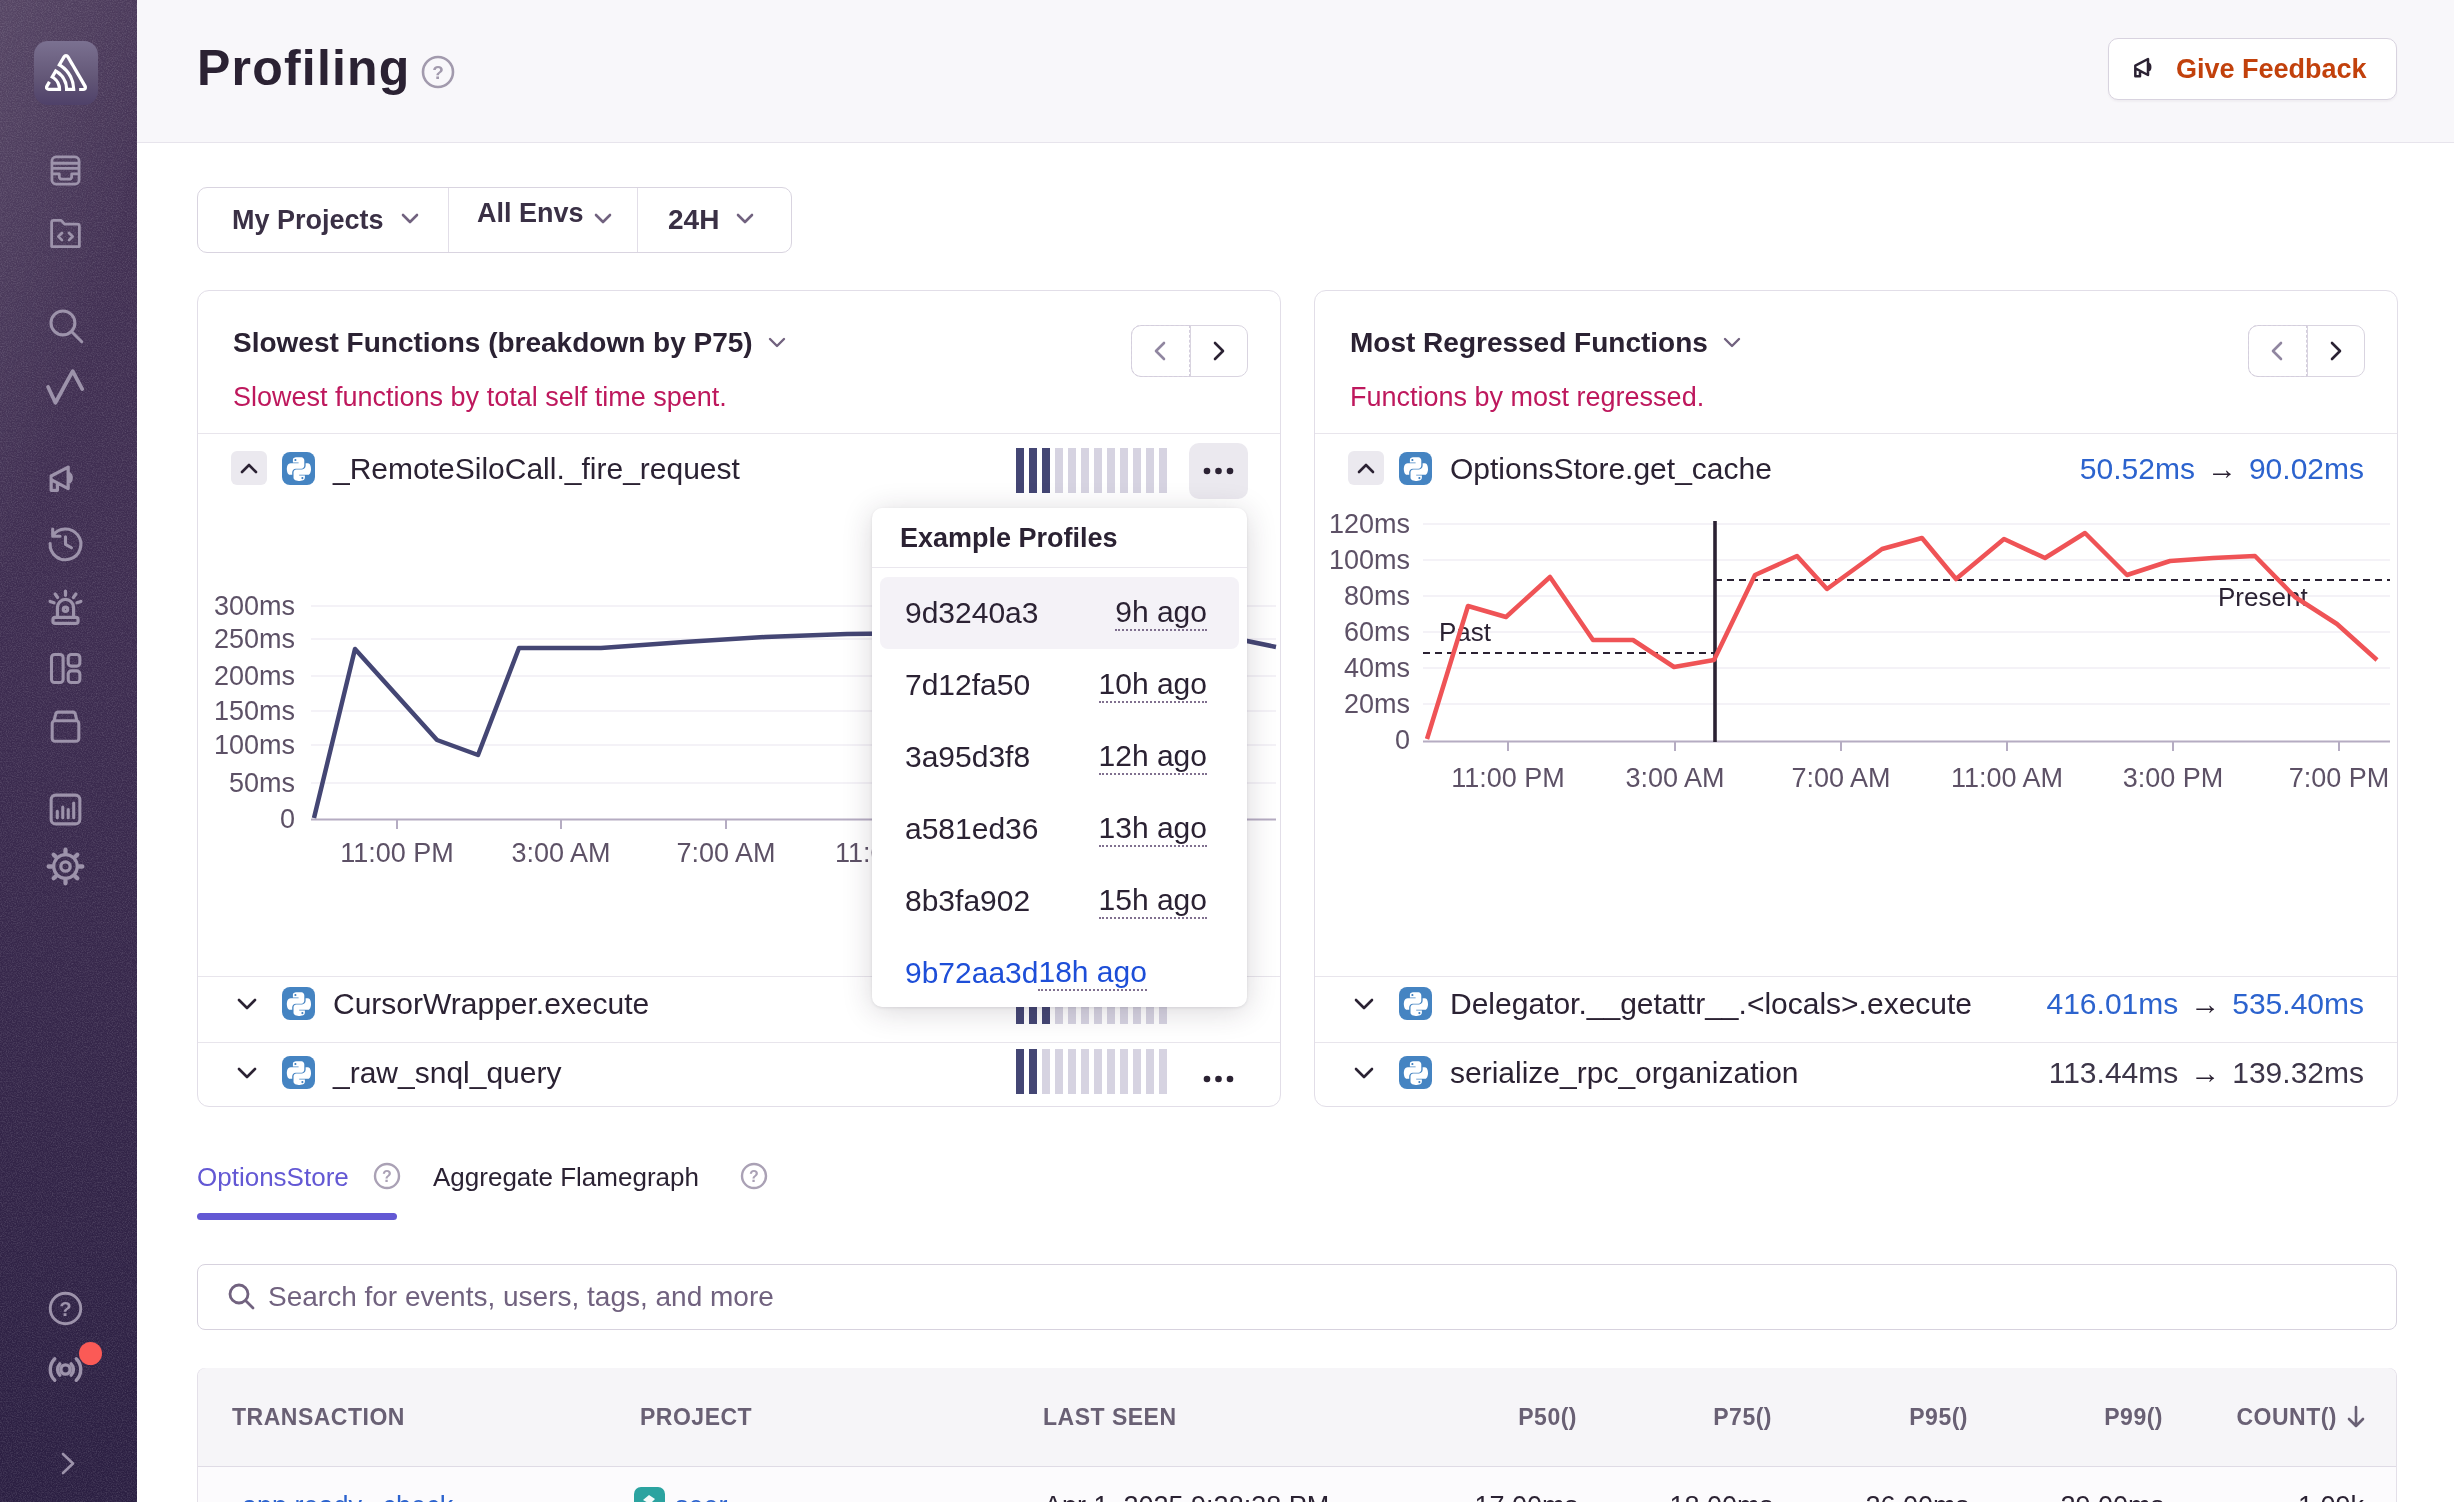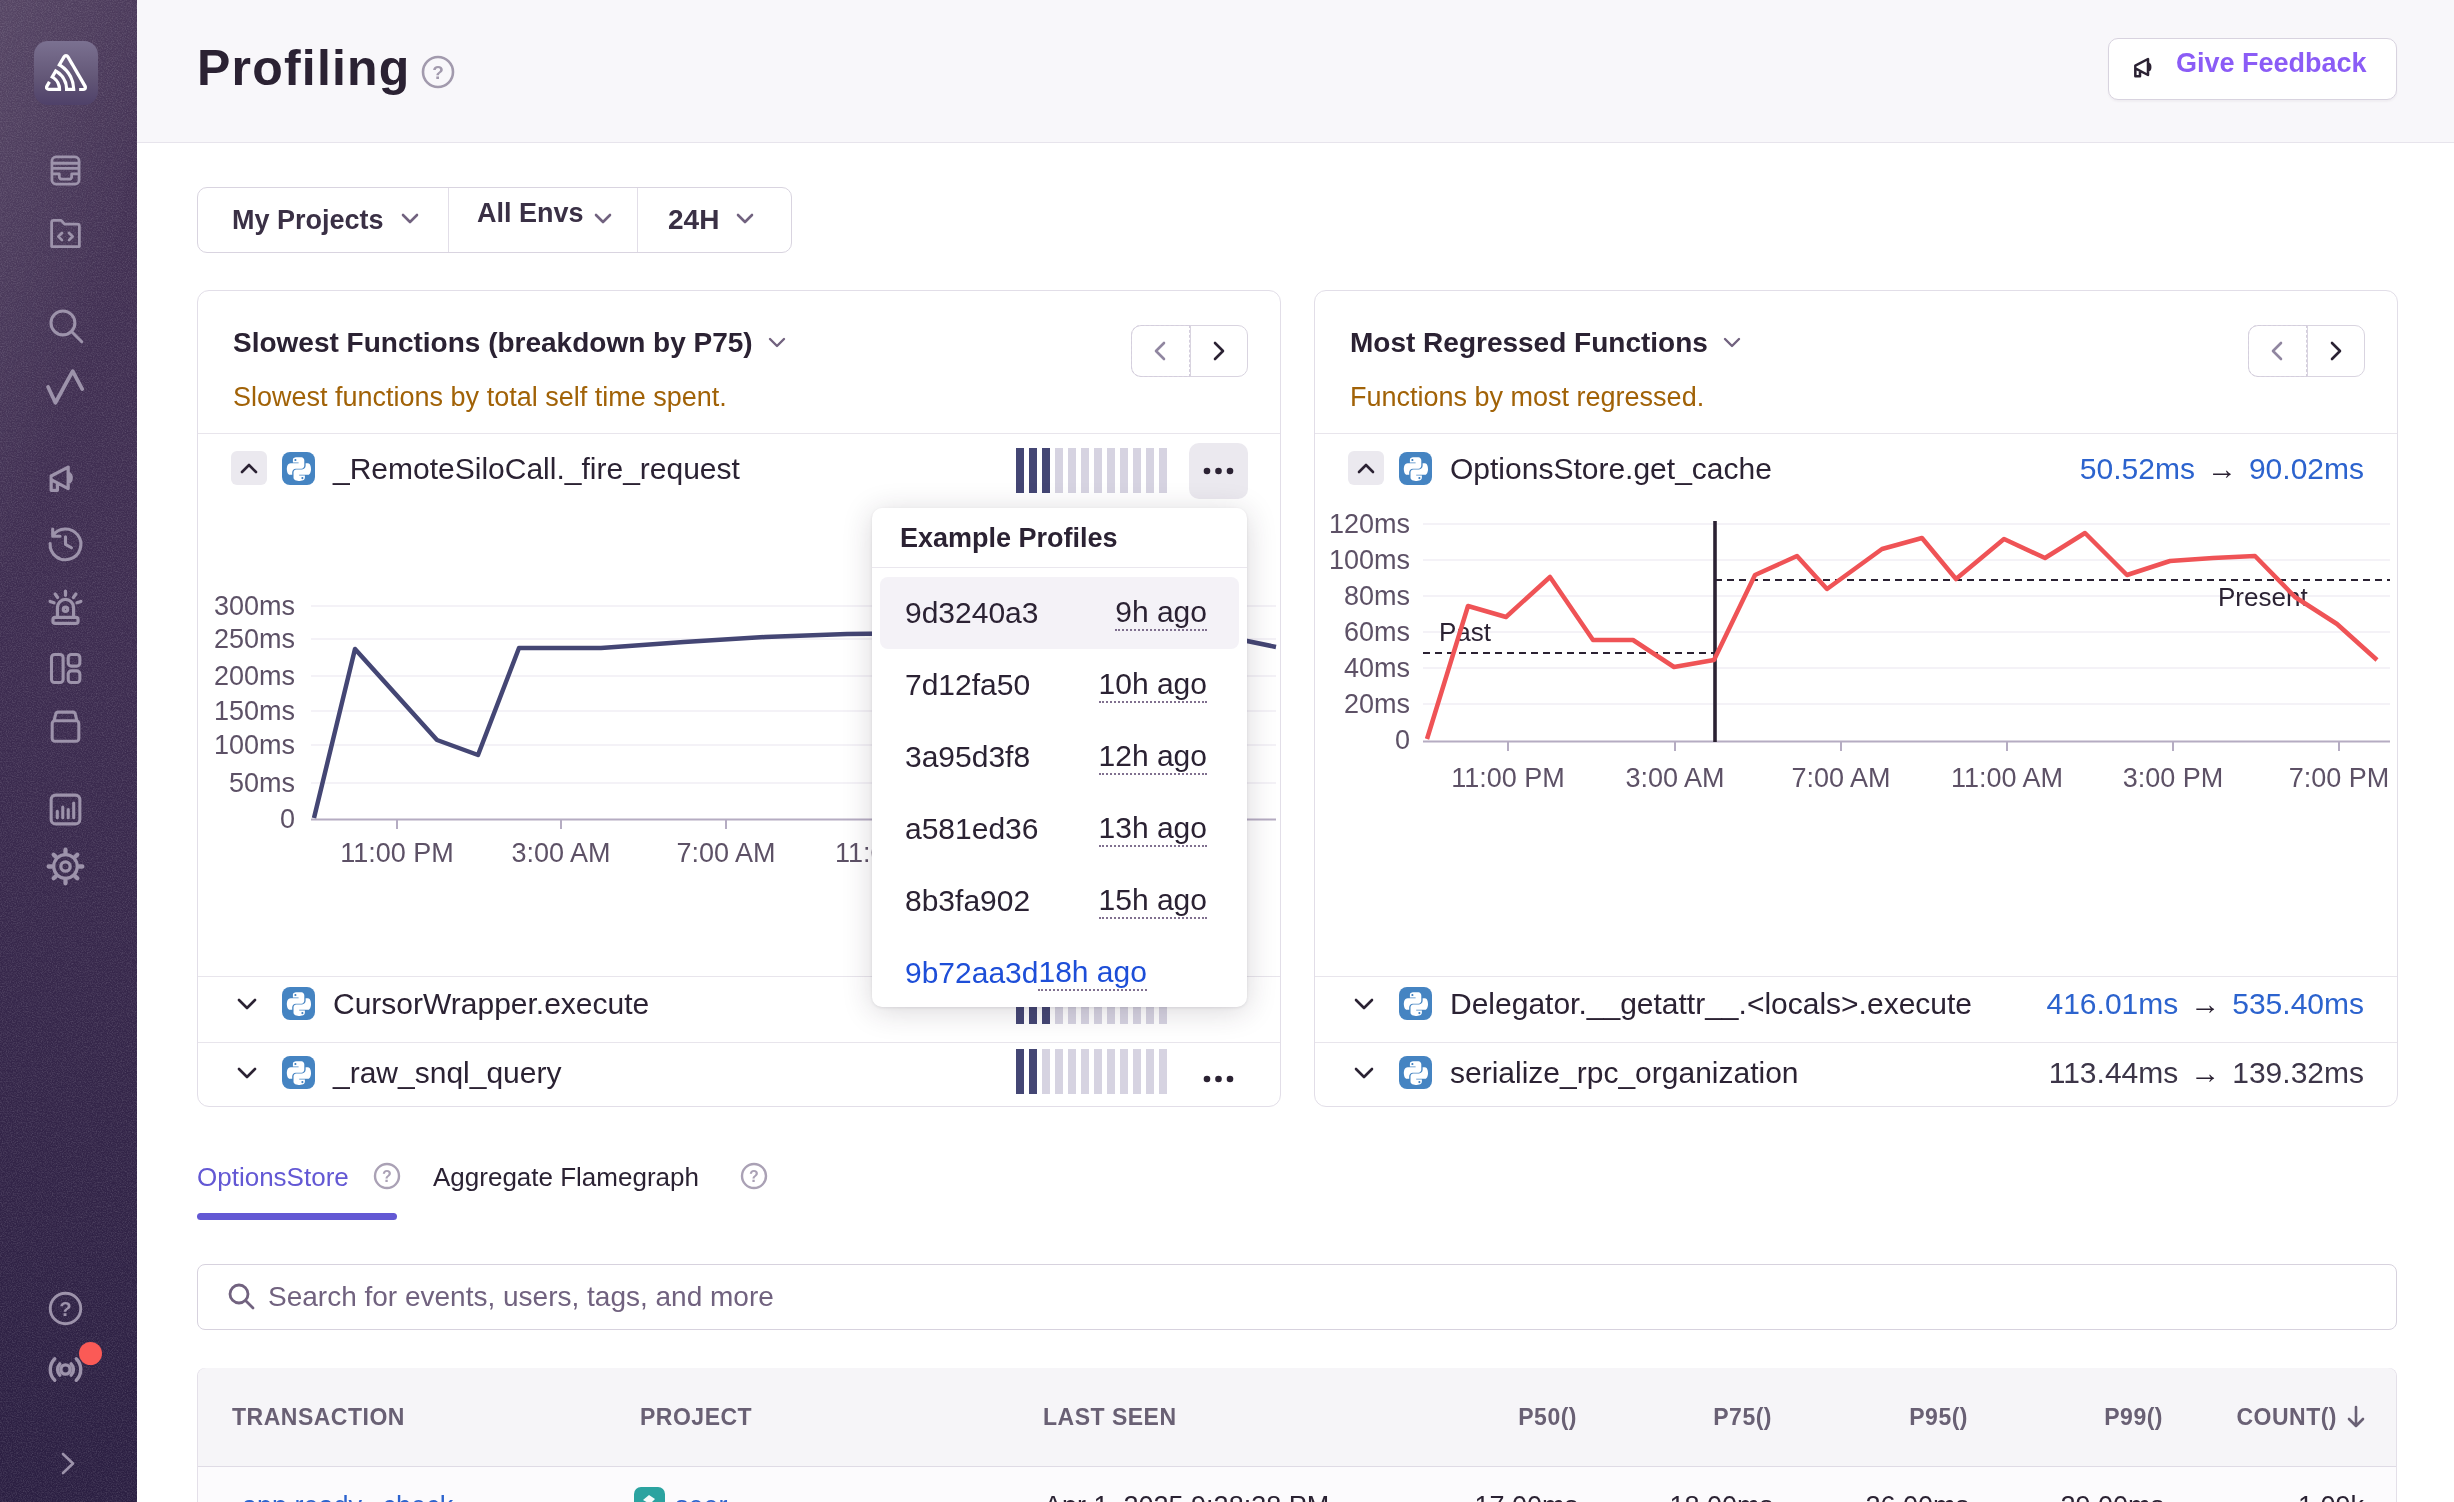--- a/index.html
+++ b/index.html
@@ -2,21 +2,21 @@
 <html><head>
 <meta charset="utf-8">
 <style>
   * { margin:0; padding:0; box-sizing:border-box; }
   html,body { width:2454px; height:1502px; overflow:hidden; background:#fff;
     font-family:"Liberation Sans", sans-serif; }
   .abs { position:absolute; }
   .panel { position:absolute; top:290px; width:1084px; height:817px; background:#fff;
     border:1px solid #e2dee8; border-radius:12px; }
   .ptitle { font-size:28px; font-weight:bold; color:#2b2233; }
-  .psub { font-size:27px; color:#a16207; }
+  .psub { font-size:27px; color:#be185d; }
   .sep { position:absolute; left:0; width:100%; height:1px; background:#e8e5ec; }
   .rowtxt { font-size:30px; font-weight:500; color:#2b2233; }
   .blue { color:#2c63ce; }
   .navbtns { position:absolute; top:34px; left:933px; width:117px; height:52px;
     border:1px solid #d9d4e0; border-radius:10px; background:#fff; display:flex; }
   .navbtns .nb { flex:1; display:flex; align-items:center; justify-content:center; }
   .navbtns .nb + .nb { border-left:1px solid #d9d4e0; }
   .navbtns .nb.dis { border:1px dashed #d4cedd; margin:-1px 0 -1px -1px; }
   .pybadge { position:absolute; width:33px; height:33px; border-radius:8px; background:#4584c2; }
   .pybadge svg { position:absolute; left:4px; top:4px; }
@@ -31,21 +31,21 @@
 <div class="abs" style="left:197px;top:37px;font-size:50px;line-height:62px;font-weight:bold;color:#2b2233;letter-spacing:1.2px;">Profiling</div>
 <svg class="abs" style="left:421px;top:55px;" width="34" height="34" viewBox="0 0 34 34">
   <circle cx="17" cy="17" r="15" fill="none" stroke="#a29aad" stroke-width="2.6"></circle>
   <text x="17" y="24" font-size="19" font-weight="bold" fill="#a29aad" text-anchor="middle" font-family="Liberation Sans">?</text>
 </svg>
 
 <div class="abs" style="left:2108px;top:38px;width:289px;height:62px;background:#fff;border:1px solid #d8d3df;border-radius:10px;box-shadow:0 2px 2px rgba(43,34,51,0.04);"></div>
 <svg class="abs" style="left:2130px;top:53px;" width="32" height="32" viewBox="0 0 24 24" fill="none" stroke="#2b2233" stroke-width="1.9" stroke-linejoin="round">
   <path d="M4 9.5 13.5 4.5 13.5 16.5 4 11.5 Z M4 9.5 4 17.5 7.5 17.5 7.5 13.2 M13.5 8 c2.2 0 2.2 5 0 5"></path>
 </svg>
-<div class="abs vtext" style="left:2176px;top:32px;height:62px;font-size:27px;font-weight:bold;color:#8b5cf6;">Give Feedback</div>
+<div class="abs vtext" style="left:2176px;top:38px;height:62px;font-size:27px;font-weight:bold;color:#c2410c;">Give Feedback</div>
 
 <div class="abs" style="left:197px;top:187px;width:595px;height:66px;background:#fff;border:1px solid #d9d4e0;border-radius:10px;"></div>
 <div class="abs" style="left:448px;top:188px;width:1px;height:64px;background:#e2dee8;"></div>
 <div class="abs" style="left:637px;top:188px;width:1px;height:64px;background:#e2dee8;"></div>
 <div class="abs vtext" style="left:232px;top:187px;height:66px;font-size:27px;font-weight:bold;color:#3a3045;">My Projects</div>
 <svg class="abs" style="left:399px;top:211px;" width="22" height="16" viewBox="0 0 22 16">
     <path d="M4 4 11 11 18 4" fill="none" stroke="#71627f" stroke-width="2.6" stroke-linecap="round" stroke-linejoin="round"></path>
   </svg>
 <div class="abs vtext" style="left:477px;top:187px;height:52px;font-size:27px;font-weight:bold;color:#3a3045;">All Envs</div>
 <svg class="abs" style="left:592px;top:211px;" width="22" height="16" viewBox="0 0 22 16">

